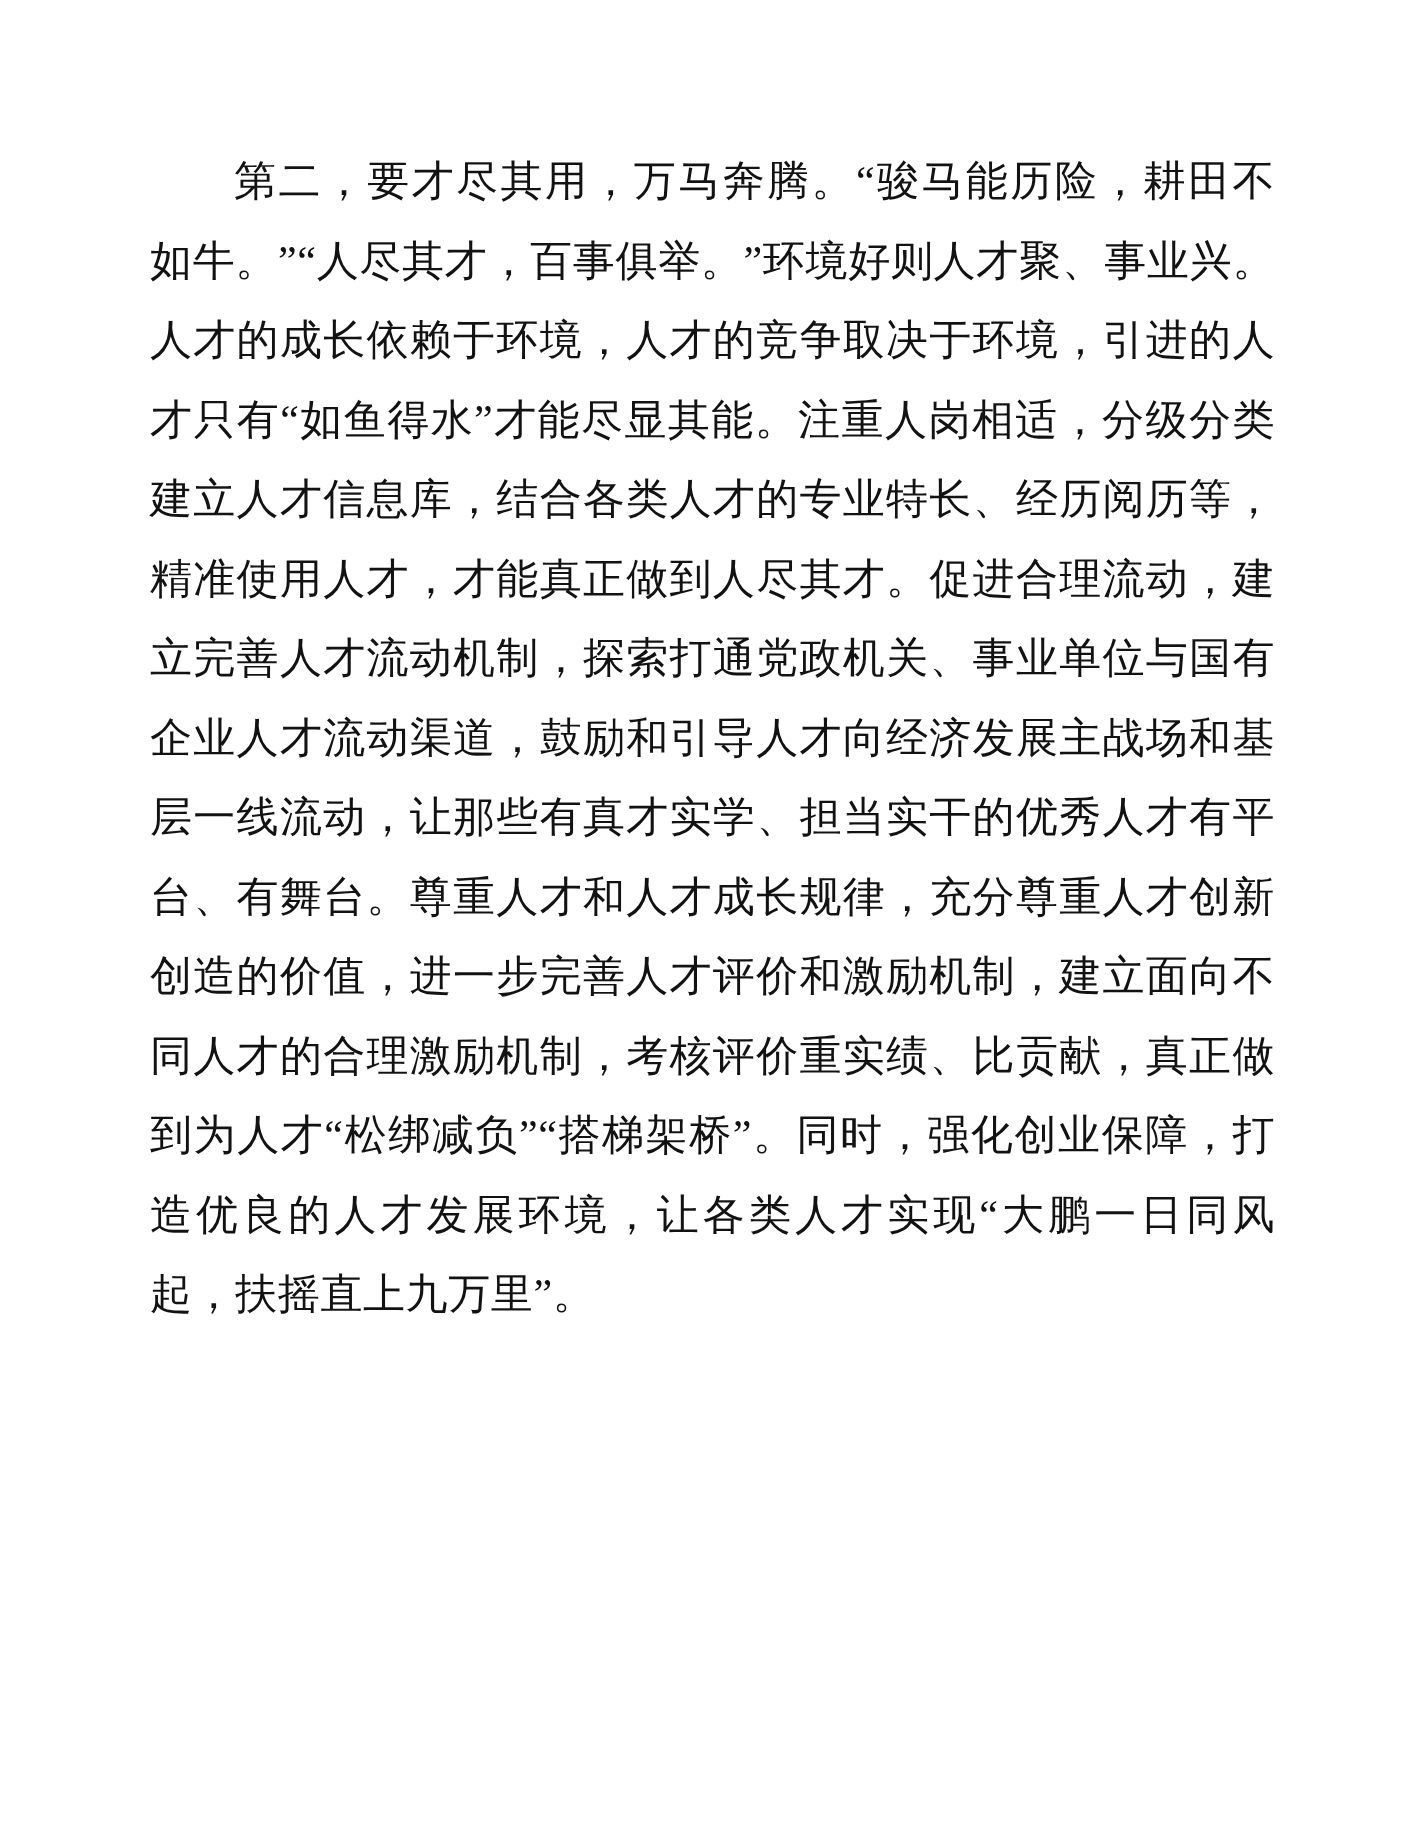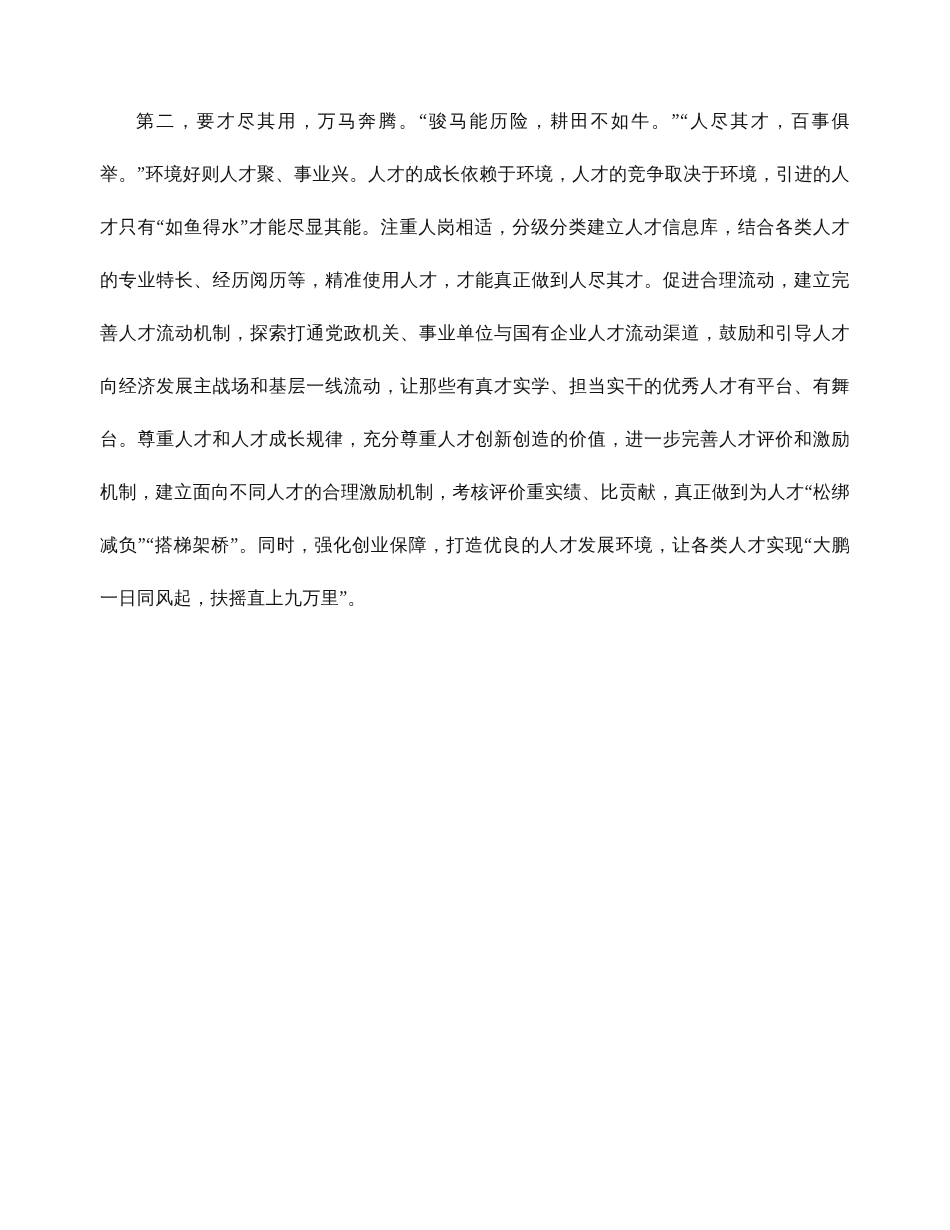--- a/index.html
+++ b/index.html
@@ -16,21 +16,21 @@
   }
   .page {
     position: relative;
     width: 950px;
     height: 1230px;
     background: #ffffff;
     box-sizing: border-box;
     padding: 95px 100px 60px 100px;
   }
   .doc-body {
-    font-size: 18px;
+    font-size: 28px;
     line-height: 53px;
     text-align: justify;
     text-justify: inter-ideograph;
     letter-spacing: 0.4px;
     color: #121212;
   }
   .doc-paragraph {
     margin: 0 0 0 0;
     text-indent: 2em;
     white-space: normal;

